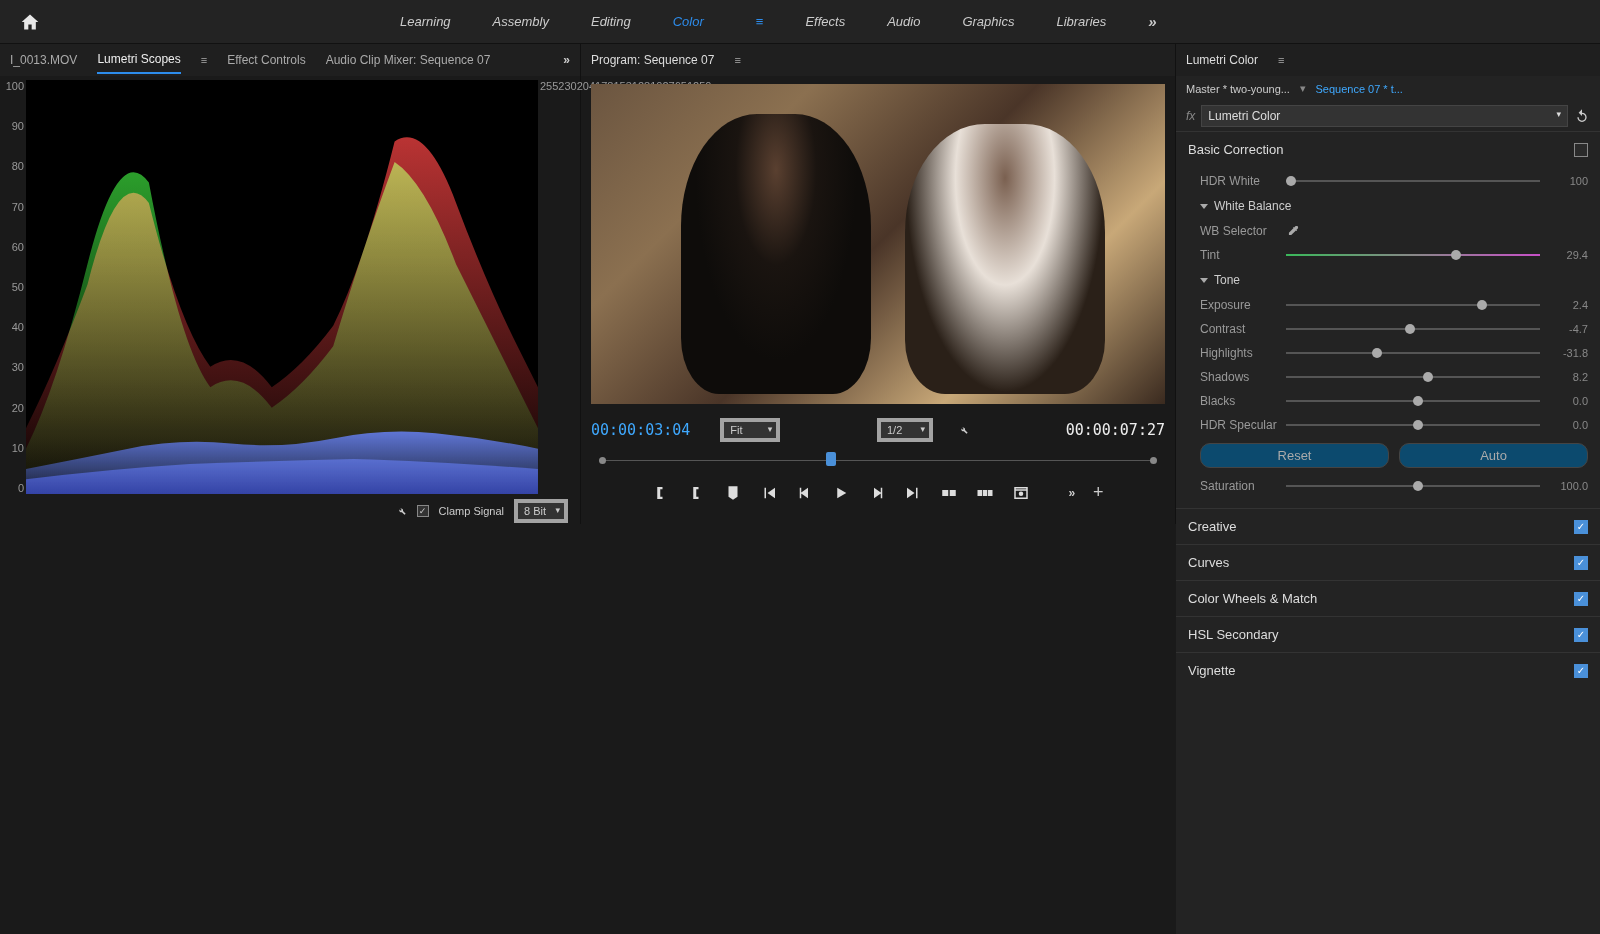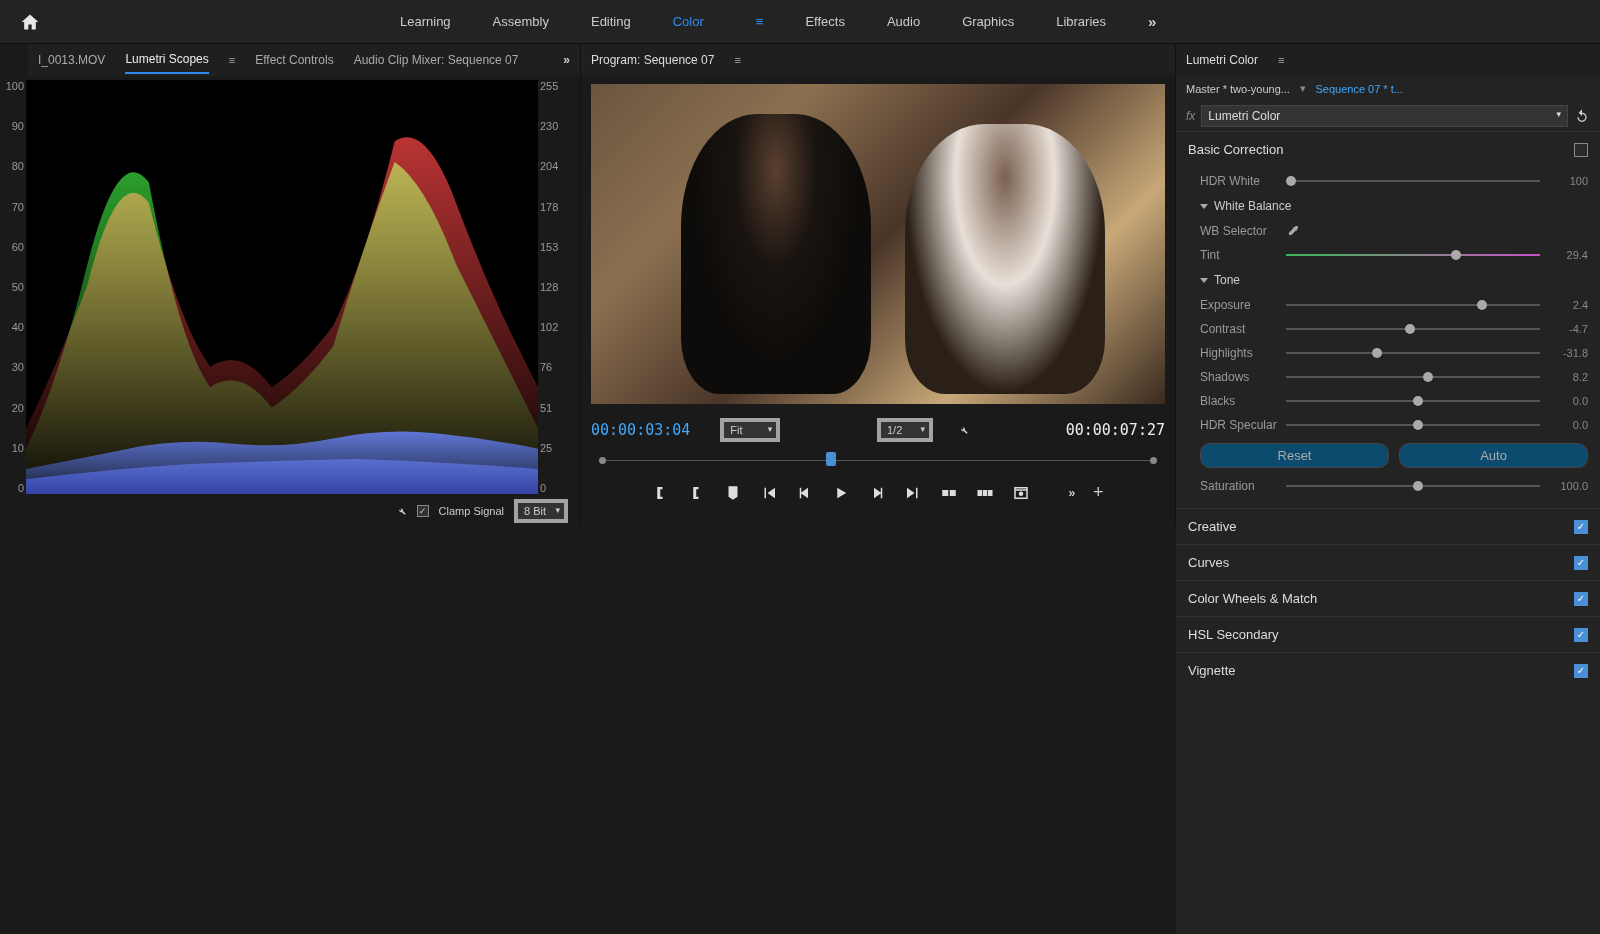--- a/index.html
+++ b/index.html
@@ -1,31 +1,31 @@
 <!DOCTYPE html>
 <html><head>
 <meta charset="utf-8">
 <style>
 * { margin:0; padding:0; box-sizing:border-box; font-family:'Segoe UI',Arial,sans-serif; -webkit-font-smoothing:antialiased; }
 body { background:#1a1a1a; color:#ccc; font-size:12px; overflow:hidden; width:1600px; height:934px; }
 .topbar { height:44px; background:#232323; display:flex; align-items:center; padding:0 20px; border-bottom:1px solid #111; }
 .home-icon { width:20px; height:20px; fill:#e8e8e8; cursor:pointer; margin-right:360px; }
-.workspace-tabs { display:flex; gap:42px; align-items:center; }
+.workspace-tabs { display:flex; gap:42px; align-items:center;font-style:italic; }
 .workspace-tab { color:#ccc; cursor:pointer; font-size:13px; }
 .workspace-tab.active { color:#2d8ceb; }
 .ws-menu { margin-left:10px; color:#2d8ceb; font-size:13px; cursor:pointer; }
 .row { display:flex; }
 .panel-header { height:32px; display:flex; align-items:center; gap:20px; padding:0 10px; background:#1f1f1f; font-size:12px; }
 .panel-tab { color:#aaa; cursor:pointer; padding:6px 0; }
 .panel-tab.active { color:#eee; border-bottom:2px solid #2d8ceb; }
 .panel-menu { color:#aaa; cursor:pointer; font-size:11px; }
 
-.scopes-panel { width:580px; height:480px; background:#1a1a1a; position:relative;padding-left:28px; }
+.scopes-panel { width:580px; height:480px; background:#1a1a1a; position:relative; }
 .scope-axis-l { position:absolute; left:2px; top:36px; bottom:30px; width:22px; display:flex; flex-direction:column; justify-content:space-between; font-size:11px; color:#999; text-align:right; }
-.scope-axis-r { position:absolute; right:14px; top:36px; bottom:30px; width:26px; display:flex; flex-direction:column; justify-content:space-between; font-size:11px; color:#999; }
+.scope-axis-r { position:absolute; right:14px; top:36px; bottom:30px; width:26px; display:flex; flex-direction:row; justify-content:space-between; font-size:11px; color:#999; }
 .scope-canvas { position:absolute; left:26px; right:42px; top:36px; bottom:30px; background:#000; overflow:hidden; }
 .scope-wave { position:absolute; inset:0; }
 .scope-footer { position:absolute; bottom:0; left:0; right:0; height:26px; display:flex; align-items:center; justify-content:flex-end; gap:10px; padding:0 12px; font-size:11px; }
 .check { width:12px; height:12px; border:1px solid #888; display:inline-flex; align-items:center; justify-content:center; font-size:9px; background:#333; }
 .dropdown { background:#333; border:4px solid #a3a3a3; padding:2px 18px 2px 6px; font-size:11px; color:#ccc; position:relative; cursor:pointer; }
 .dropdown::after { content:'▾'; position:absolute; right:4px; font-size:9px; }
 
 .program-panel { width:596px; height:480px; background:#1a1a1a; border-left:1px solid #111; border-right:1px solid #111; }
 .program-canvas { margin:8px 10px; height:320px; background:linear-gradient(135deg,#6b5540 0%,#8b7050 25%,#4a3528 50%,#c8a878 75%,#3a2a1f 100%); position:relative; overflow:hidden; }
 .player-shape1 { position:absolute; left:90px; top:30px; width:190px; height:280px; background:radial-gradient(ellipse at 50% 20%,#5a4030 0%,#1a1410 30%,#0e0c0a 60%); border-radius:40% 40% 20% 20%; }

